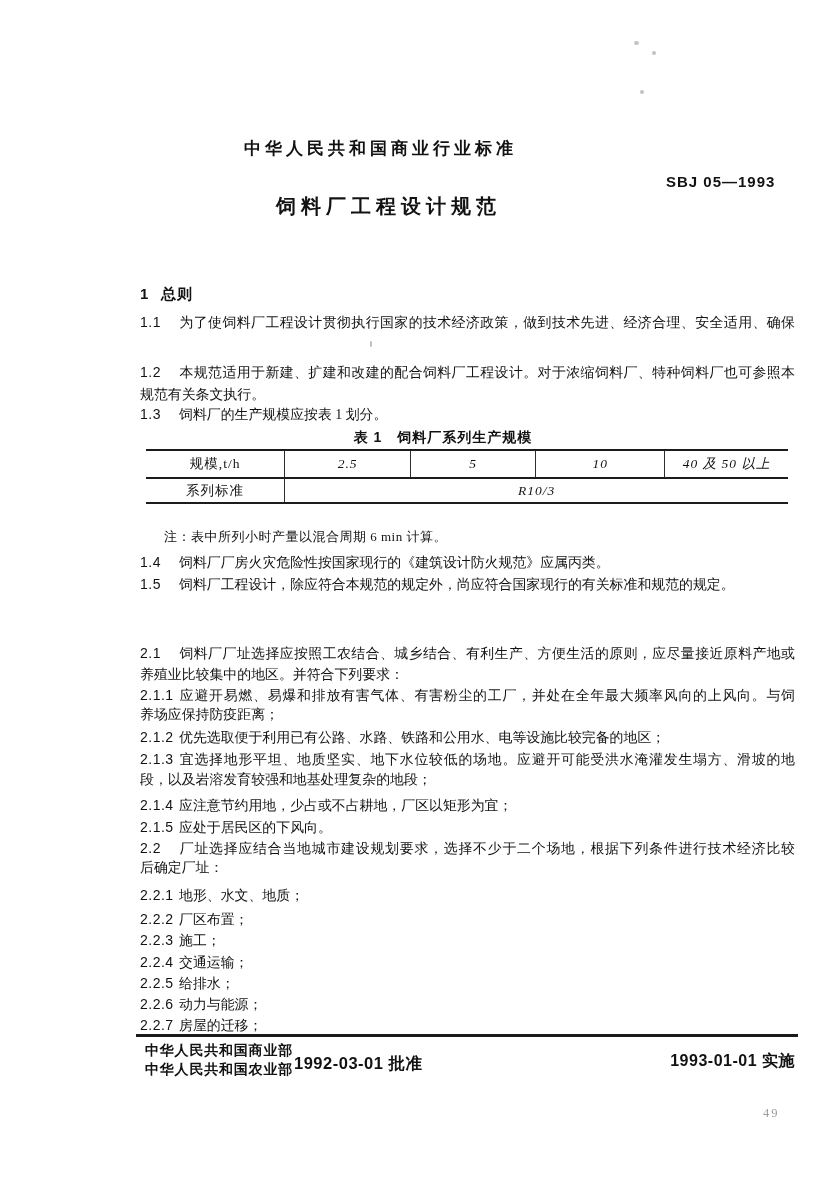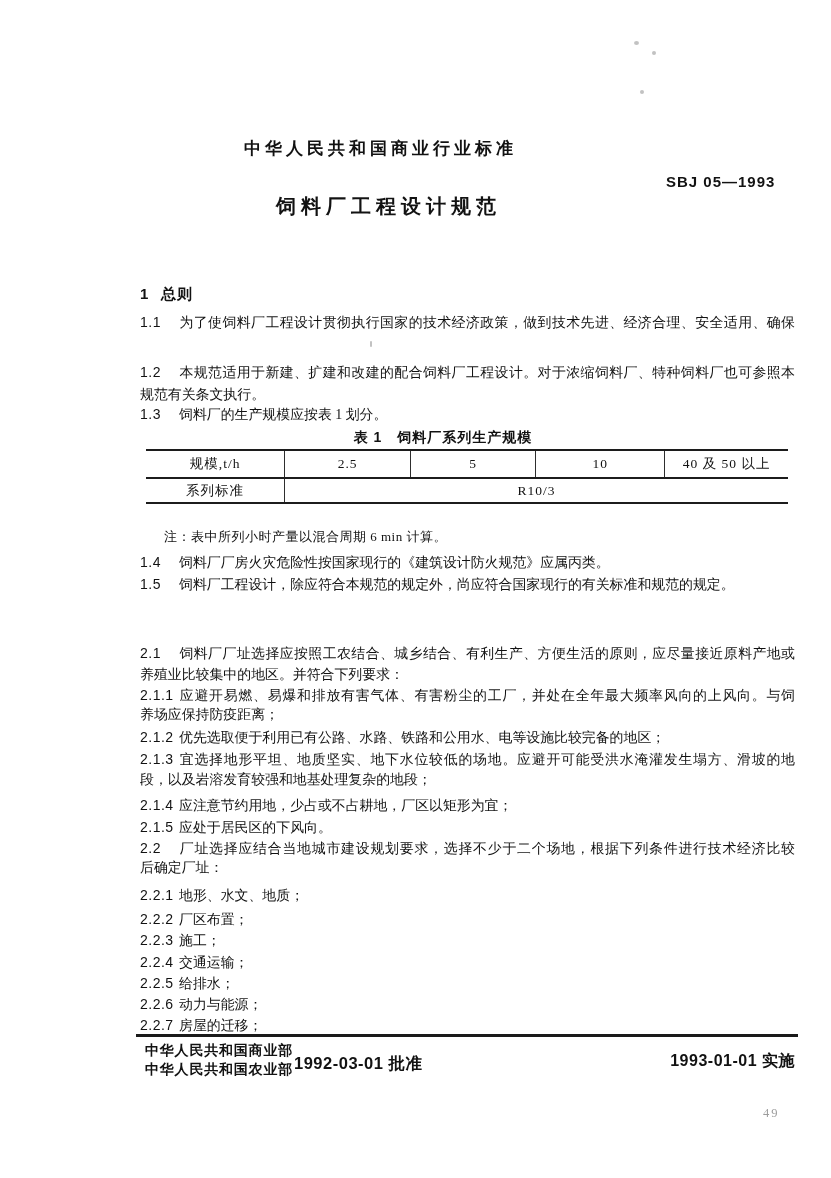--- a/index.html
+++ b/index.html
@@ -65,21 +65,21 @@
     border-collapse:collapse;table-layout:fixed;
     font-size:13.5px;
   }
   table.t1 td{
     text-align:center;vertical-align:middle;padding:0;
     letter-spacing:1px;
   }
   table.t1 tr.r1 td{height:26px;border-top:2px solid #1c1c1c;border-bottom:2px solid #1c1c1c;}
   table.t1 tr.r2 td{height:23px;border-bottom:2px solid #1c1c1c;}
   table.t1 tr.r3 td{height:24px;border-bottom:2.5px solid #1c1c1c;}
-  table.t1 td.vl{border-left:1.5px solid #2e2e2e;}
+  table.t1 td.vl{border-left:1.5px solid #2e2e2e;font-style:italic;}
   .tbl-note{
     position:absolute;left:146px;top:528px;
     font-size:13px;letter-spacing:0.5px;white-space:nowrap;
   }
   
   .foot-rule{
     position:absolute;left:118px;top:1034px;width:662px;height:2.5px;
     background:#1a1a1a;
   }
   .ministries{

